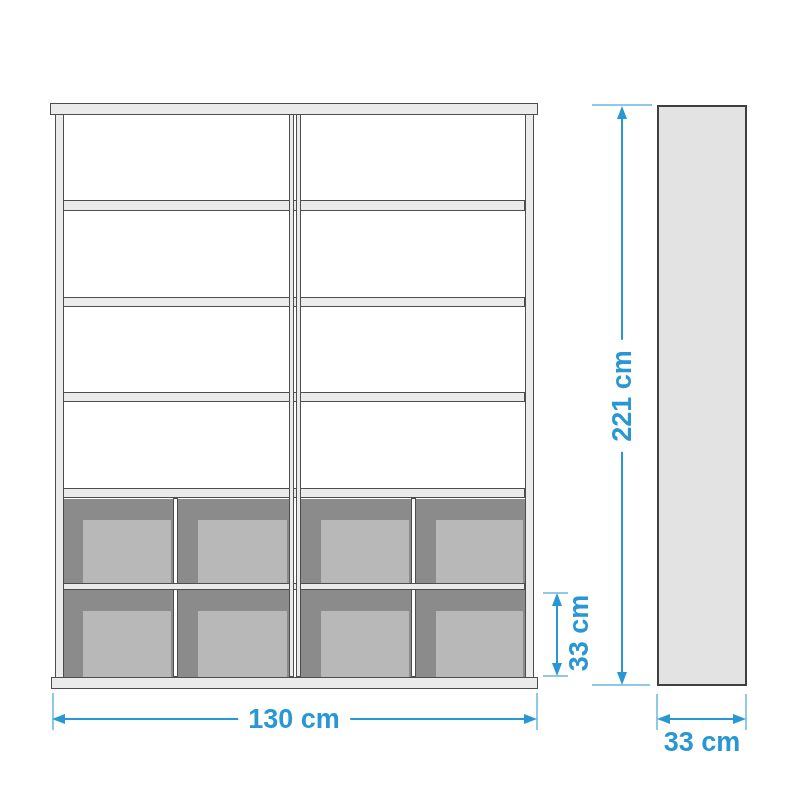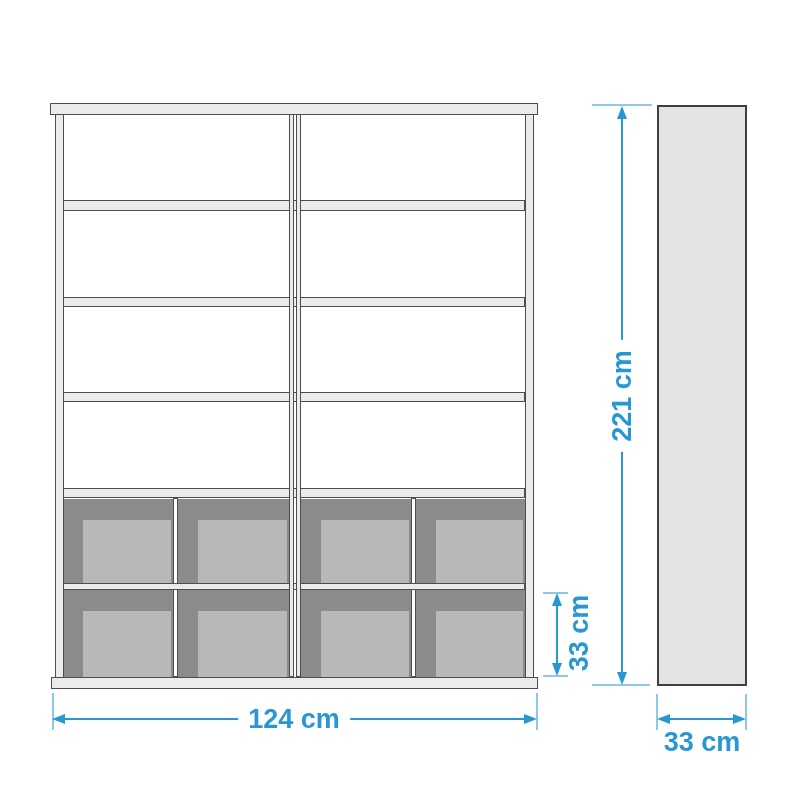--- a/index.html
+++ b/index.html
@@ -121,21 +121,21 @@
   <div>
     <div class="side-panel"></div>
   </div>
 
   <div>
     <div class="tick" style="left:52px;top:693px;width:2px;height:37px;"></div>
     <div class="tick" style="left:536px;top:693px;width:2px;height:37px;"></div>
     <div class="dline" style="left:56px;top:718px;width:478px;height:2px;"></div>
     <div class="arrow arrow-left" style="left:52px;top:714px;"></div>
     <div class="arrow arrow-right" style="left:524px;top:714px;"></div>
-    <div class="dim-label lbl-width">124 cm</div>
+    <div class="dim-label lbl-width">130 cm</div>
   </div>
 
   <div>
     <div class="tick" style="left:592px;top:104px;width:60px;height:2px;"></div>
     <div class="tick" style="left:592px;top:684px;width:58px;height:2px;"></div>
     <div class="dline" style="left:621px;top:110px;width:2px;height:564px;"></div>
     <div class="arrow arrow-up" style="left:617px;top:106px;"></div>
     <div class="arrow arrow-down" style="left:617px;top:672px;"></div>
     <div class="dim-label lbl-height">221 cm</div>
   </div>

